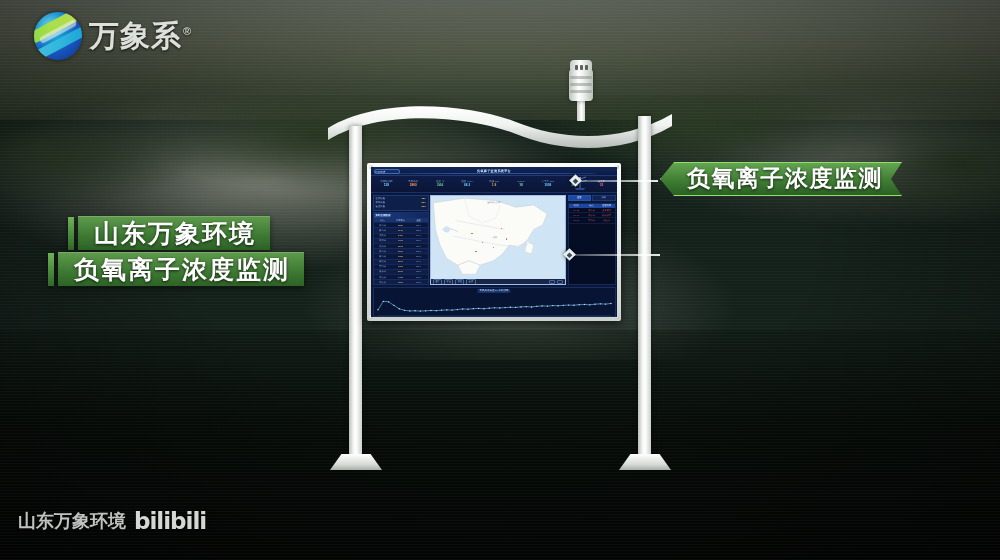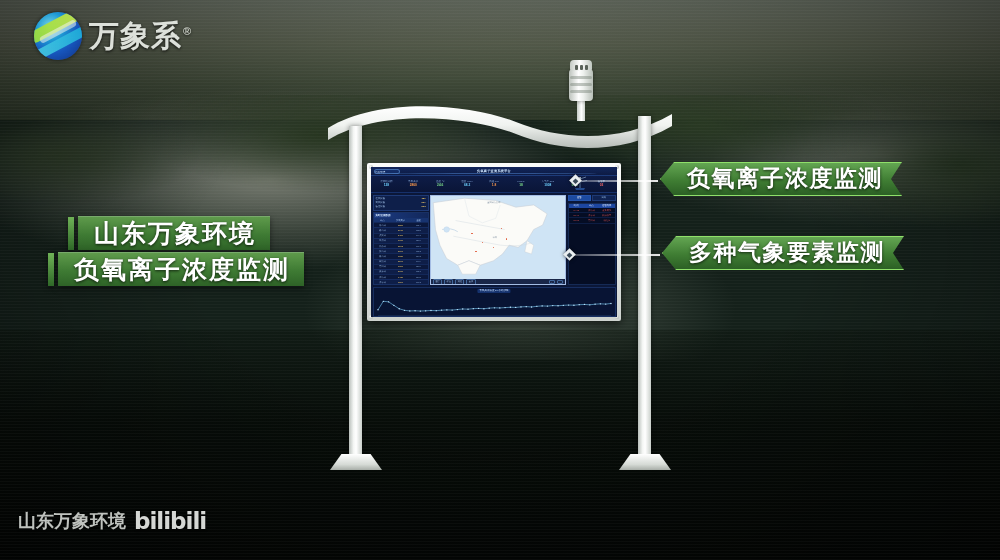--- a/index.html
+++ b/index.html
@@ -579,22 +579,19 @@
   </div>
 
   <div class="leader-dot" style="left:571px; top:176px;"></div>
   <div class="leader" style="left:580px; top:180px; width:78px;"></div>
   <div class="banner banner-arrow" style="left:660px; top:162px;">
     <span>负氧离子浓度监测</span>
   </div>
 
   <div class="leader-dot" style="left:565px; top:250px;"></div>
   <div class="leader" style="left:574px; top:254px; width:86px;"></div>
-  <div class="banner banner-arrow" style="left:662px; top:236px;">
-    <span>多种气象要素监测</span>
-  </div>
 
 
   <div class="watermark">
     <span class="wm-text">山东万象环境</span>
     <span class="wm-bili">bilibili</span>
   </div>
 </div>
 
 </body></html>

